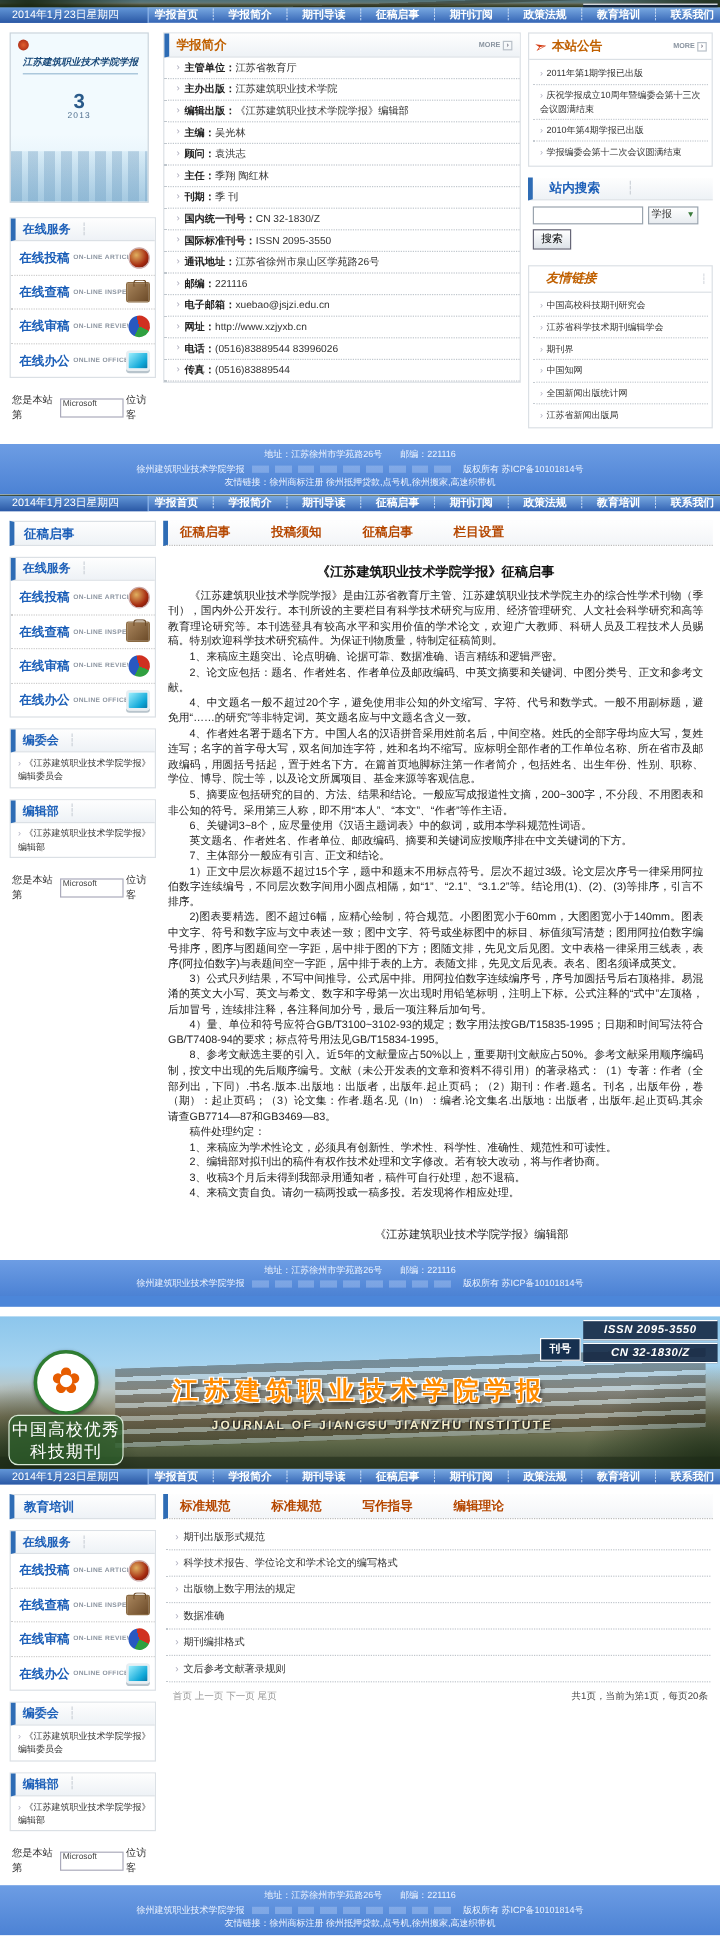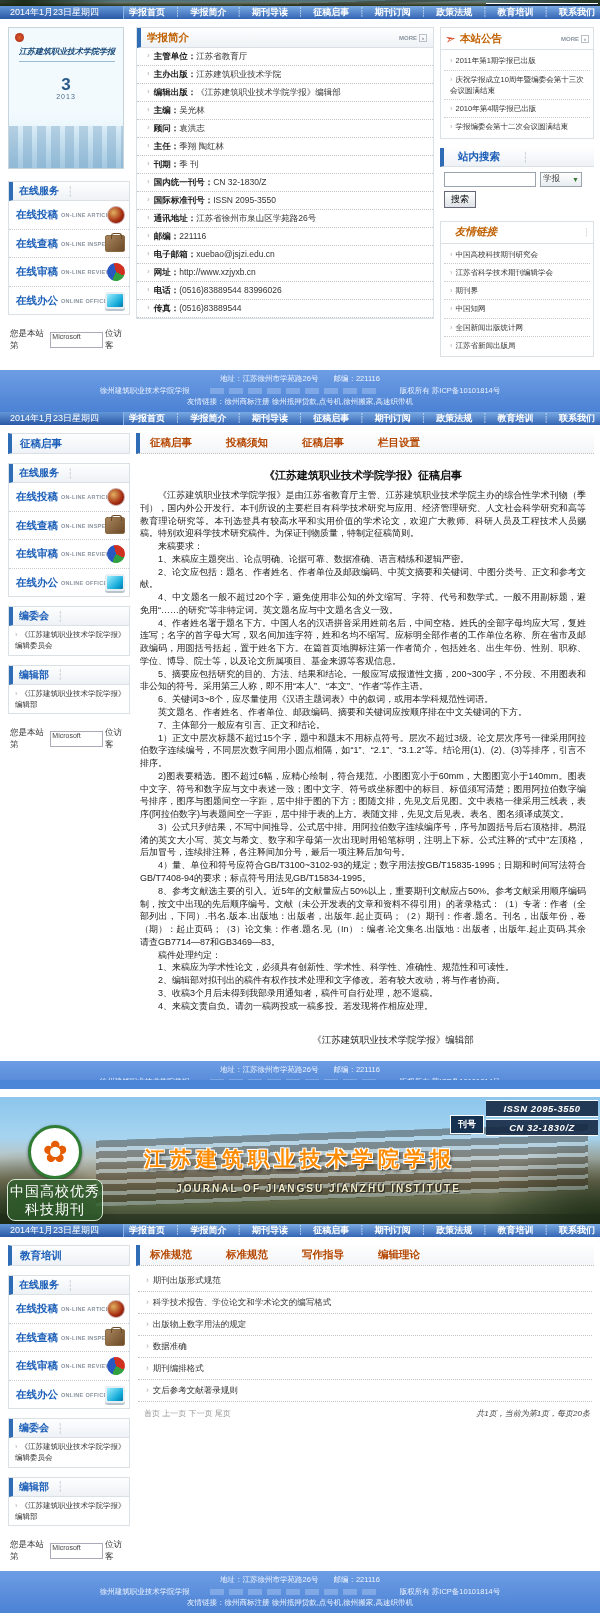--- a/index.html
+++ b/index.html
@@ -129,26 +129,26 @@
   .article { padding:6px 8px 0 4px; }
   .article-title { text-align:center; font-size:11px; font-weight:bold; color:#111; margin:8px 0 6px; }
   .article p { font-size:9px; line-height:1.42; color:#222; text-indent:2em; text-align:justify; }
   .article-sign { text-align:center; font-size:9.5px; color:#222; margin:22px 0 10px 60px; }
 
   
   .doc-list { padding:4px 2px 0 2px; }
   .doc-item { font-size:8.5px; color:#333; padding:4.5px 2px 4.5px 8px; border-bottom:1px dotted #c0c6cc; cursor:pointer; }
   .doc-item::before { content:"›"; color:#aab; margin-right:4px; }
   .pagination { display:flex; justify-content:space-between; font-size:8px; color:#999; padding:6px 4px 0 8px; }
-  .pagination .pg-right { color:#444;font-style:italic; }
+  .pagination .pg-right { color:#444; }
 
   
   .footer { margin-top:auto; background:linear-gradient(#6d9de4,#4c82d4); color:#eef4ff; text-align:center; font-size:7.5px;
     line-height:1.55; padding:3px 0 4px; }
-  .footer .f2 { display:flex; justify-content:center; align-items:center; gap:20px; }
+  .footer .f2 { display:flex; justify-content:center; align-items:center; gap:6px; }
   .faded-links { display:inline-block; width:170px; height:6px; opacity:.28;
     background:repeating-linear-gradient(90deg,#dce8ff 0 14px, transparent 14px 19px); }
 </style>
 </head>
 <body>
 
 <div class="page p1">
   <div class="top-strip"></div>
 
   <div class="banner">
@@ -441,21 +441,20 @@
       <div class="tabbar">
           <span class="tab">征稿启事</span>
           <span class="tab">投稿须知</span>
           <span class="tab">征稿启事</span>
           <span class="tab">栏目设置</span>
         </div>
       <div class="article">
         <div class="article-title">《江苏建筑职业技术学院学报》征稿启事</div>
         <div>
             <p>《江苏建筑职业技术学院学报》是由江苏省教育厅主管、江苏建筑职业技术学院主办的综合性学术刊物（季刊），国内外公开发行。本刊所设的主要栏目有科学技术研究与应用、经济管理研究、人文社会科学研究和高等教育理论研究等。本刊选登具有较高水平和实用价值的学术论文，欢迎广大教师、科研人员及工程技术人员赐稿。特别欢迎科学技术研究稿件。为保证刊物质量，特制定征稿简则。</p>
-            <p>来稿要求：</p>
             <p>1、来稿应主题突出、论点明确、论据可靠、数据准确、语言精练和逻辑严密。</p>
             <p>2、论文应包括：题名、作者姓名、作者单位及邮政编码、中英文摘要和关键词、中图分类号、正文和参考文献。</p>
             <p>4、中文题名一般不超过20个字，避免使用非公知的外文缩写、字符、代号和数学式。一般不用副标题，避免用“……的研究”等非特定词。英文题名应与中文题名含义一致。</p>
             <p>4、作者姓名署于题名下方。中国人名的汉语拼音采用姓前名后，中间空格。姓氏的全部字母均应大写，复姓连写；名字的首字母大写，双名间加连字符，姓和名均不缩写。应标明全部作者的工作单位名称、所在省市及邮政编码，用圆括号括起，置于姓名下方。在篇首页地脚标注第一作者简介，包括姓名、出生年份、性别、职称、学位、博导、院士等，以及论文所属项目、基金来源等客观信息。</p>
             <p>5、摘要应包括研究的目的、方法、结果和结论。一般应写成报道性文摘，200~300字，不分段、不用图表和非公知的符号。采用第三人称，即不用“本人”、“本文”、“作者”等作主语。</p>
             <p>6、关键词3~8个，应尽量使用《汉语主题词表》中的叙词，或用本学科规范性词语。</p>
             <p>英文题名、作者姓名、作者单位、邮政编码、摘要和关键词应按顺序排在中文关键词的下方。</p>
             <p>7、主体部分一般应有引言、正文和结论。</p>
             <p>1）正文中层次标题不超过15个字，题中和题末不用标点符号。层次不超过3级。论文层次序号一律采用阿拉伯数字连续编号，不同层次数字间用小圆点相隔，如“1”、“2.1”、“3.1.2”等。结论用(1)、(2)、(3)等排序，引言不排序。</p>
             <p>2)图表要精选。图不超过6幅，应精心绘制，符合规范。小图图宽小于60mm，大图图宽小于140mm。图表中文字、符号和数字应与文中表述一致；图中文字、符号或坐标图中的标目、标值须写清楚；图用阿拉伯数字编号排序，图序与图题间空一字距，居中排于图的下方；图随文排，先见文后见图。文中表格一律采用三线表，表序(阿拉伯数字)与表题间空一字距，居中排于表的上方。表随文排，先见文后见表。表名、图名须译成英文。</p>

